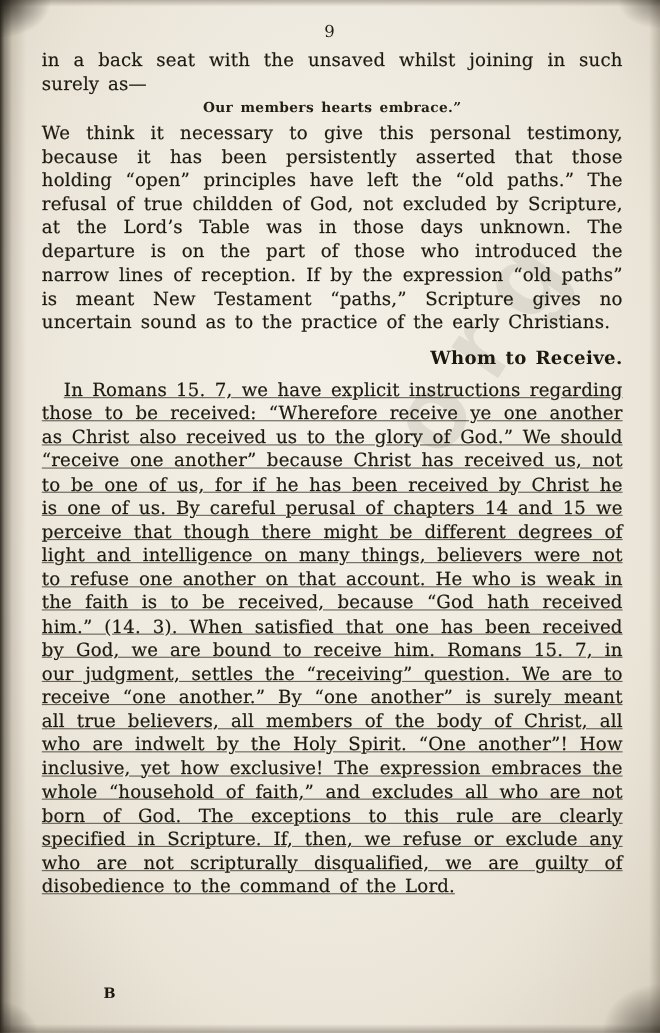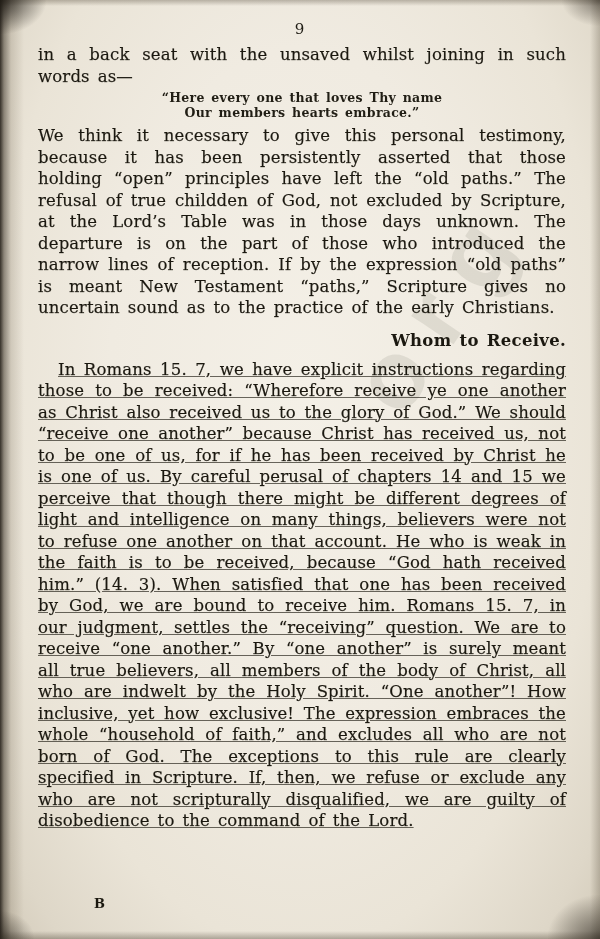--- a/index.html
+++ b/index.html
@@ -111,24 +111,23 @@
 </head>
 <body>
 
 <div class="page">
 
   <div class="watermark">org</div>
 
   <div class="pagenum">9</div>
 
   <div class="content">
-    <p class="body noindent">in a back seat with the unsaved whilst joining in such words as—</p>
+    <p class="body noindent">in a back seat with the unsaved whilst joining in such surely as—</p>
 
     <div class="quote">
-      <div>“Here every one that loves Thy name</div>
       <div>Our members hearts embrace.”</div>
     </div>
 
     <p class="body noindent">We think it necessary to give this personal testimony, because it has been persistently asserted that those holding “open” principles have left the “old paths.” The refusal of true childden of God, not excluded by Scripture, at the Lord’s Table was in those days unknown. The departure is on the part of those who introduced the narrow lines of reception. If by the expression “old paths” is meant New Testament “paths,” Scripture gives no uncertain sound as to the practice of the early Christians.</p>
 
     <h2 class="heading">Whom to Receive.</h2>
 
     <p class="body indent">In Romans 15. 7, we have explicit instructions regarding those to be received: “Wherefore receive ye one another as Christ also received us to the glory of God.” We should “receive one another” because Christ has received us, not to be one of us, for if he has been received by Christ he is one of us. By careful perusal of chapters 14 and 15 we perceive that though there might be different degrees of light and intelligence on many things, believers were not to refuse one another on that account. He who is weak in the faith is to be received, because “God hath received him.” (14. 3). When satisfied that one has been received by God, we are bound to receive him. Romans 15. 7, in our judgment, settles the “receiving” question. We are to receive “one another.” By “one another” is surely meant all true believers, all members of the body of Christ, all who are indwelt by the Holy Spirit. “One another”! How inclusive, yet how exclusive! The expression embraces the whole “household of faith,” and excludes all who are not born of God. The exceptions to this rule are clearly specified in Scripture. If, then, we refuse or exclude any who are not scripturally disqualified, we are guilty of disobedience to the command of the Lord.</p>
   </div>
 

